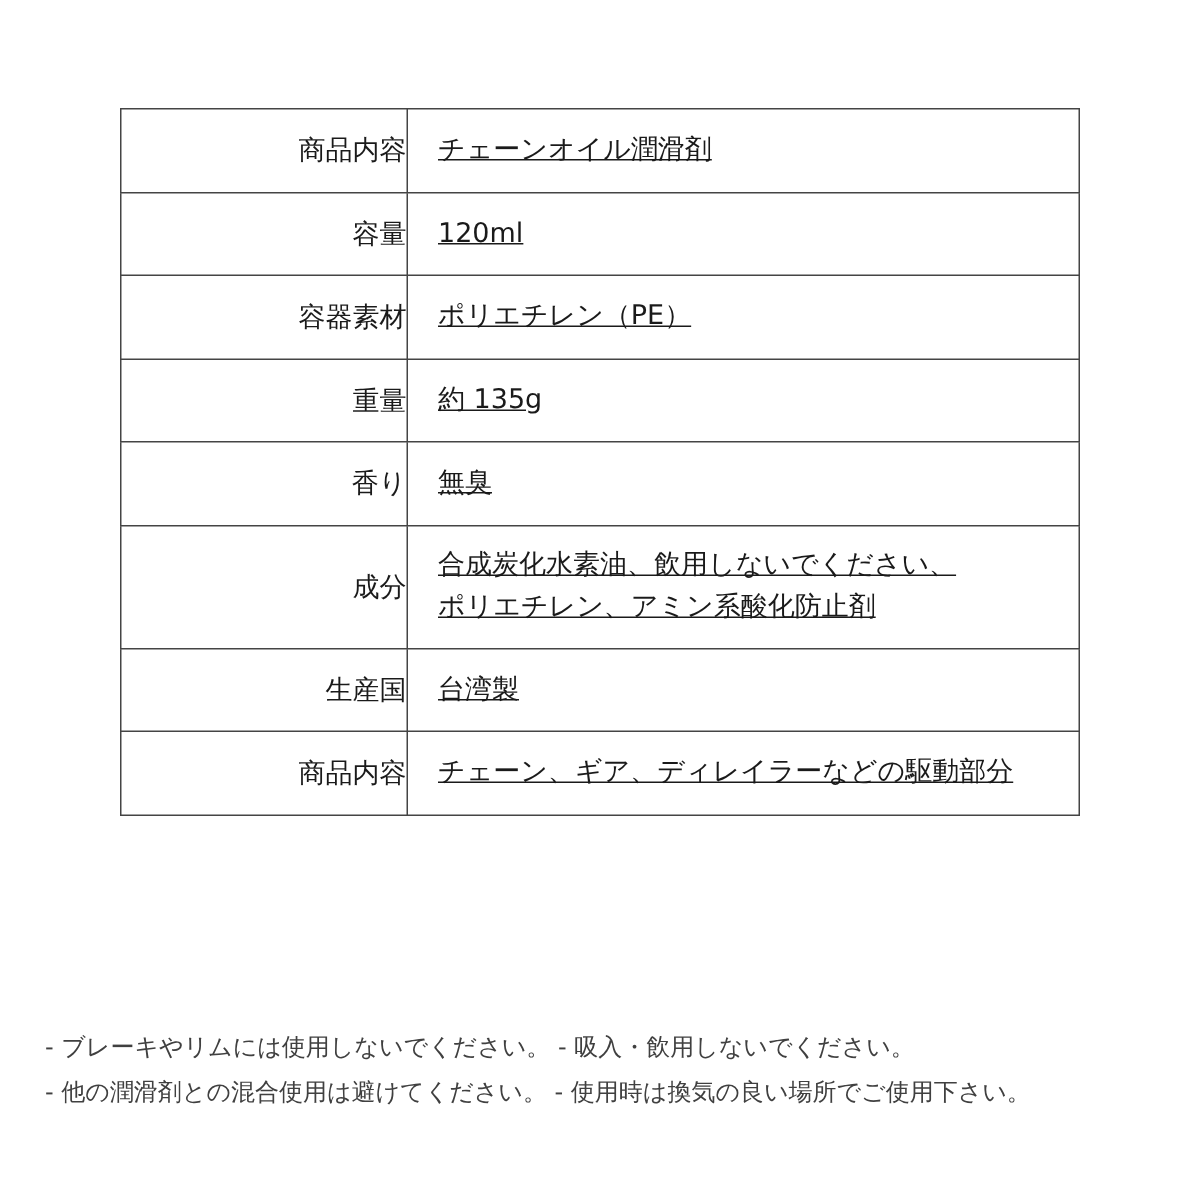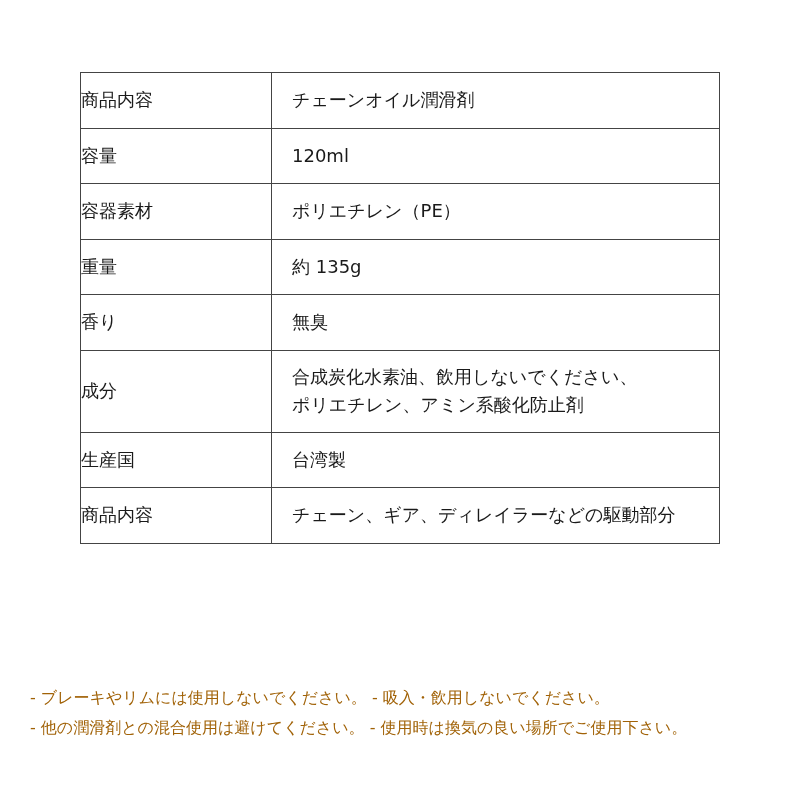--- a/index.html
+++ b/index.html
@@ -1,23 +1,23 @@
 <!DOCTYPE html>
 <html><head>
   <meta charset="utf-8">
   <style>
     html, body { margin: 0; padding: 0; background: #ffffff; }
     body { width: 800px; height: 800px; position: relative; font-family: "DejaVu Sans", "Liberation Sans", sans-serif; color: #1a1a1a; overflow: hidden; }
     .spec-table { position: absolute; left: 80px; top: 72px; width: 640px; border-collapse: collapse; table-layout: fixed; }
     .spec-table td { border: 1.5px solid #444; padding: 0; font-size: 18px; vertical-align: middle; }
-    .spec-table td.label { width: 190px; text-align: left; }
-    .spec-table td.value { padding-left: 20px; line-height: 28px; }
+    .spec-table td.label { width: 190px; text-align: right; }
+    .spec-table td.value { padding-left: 20px; line-height: 28px; text-decoration: underline; }
     .spec-table tr { height: 55.5px; }
     .spec-table tr.tall { height: 82px; padding-left: 48px; }
-    .notes { position: absolute; left: 30px; top: 683px; font-size: 16px; line-height: 30px; color: #a16207; }
+    .notes { position: absolute; left: 30px; top: 683px; font-size: 16px; line-height: 30px; color: #404040; }
     .note-line { white-space: nowrap; }
   </style>
 </head>
 <body>
 
 <table class="spec-table">
   <tbody>
     <tr>
       <td class="label">商品内容</td>
       <td class="value">チェーンオイル潤滑剤</td>

